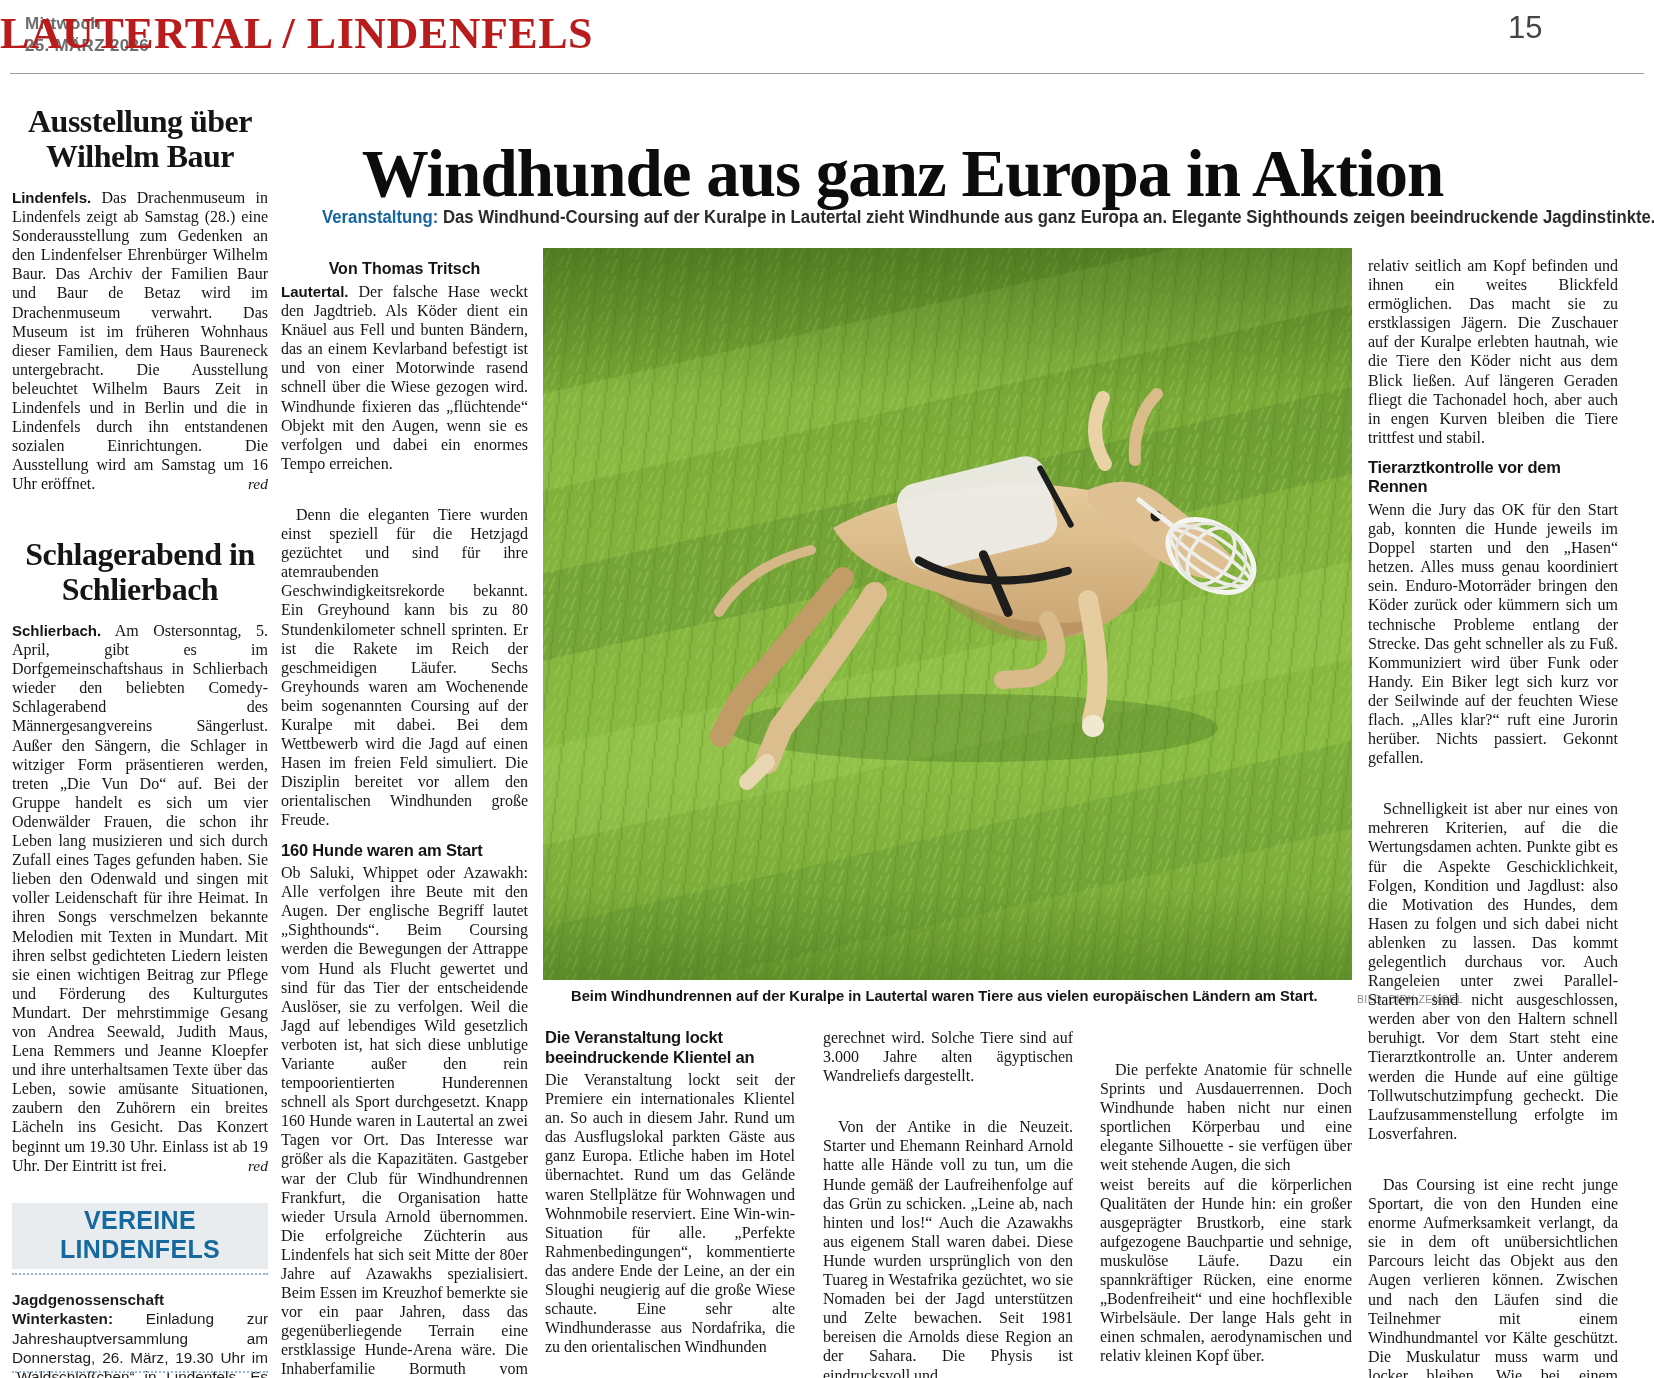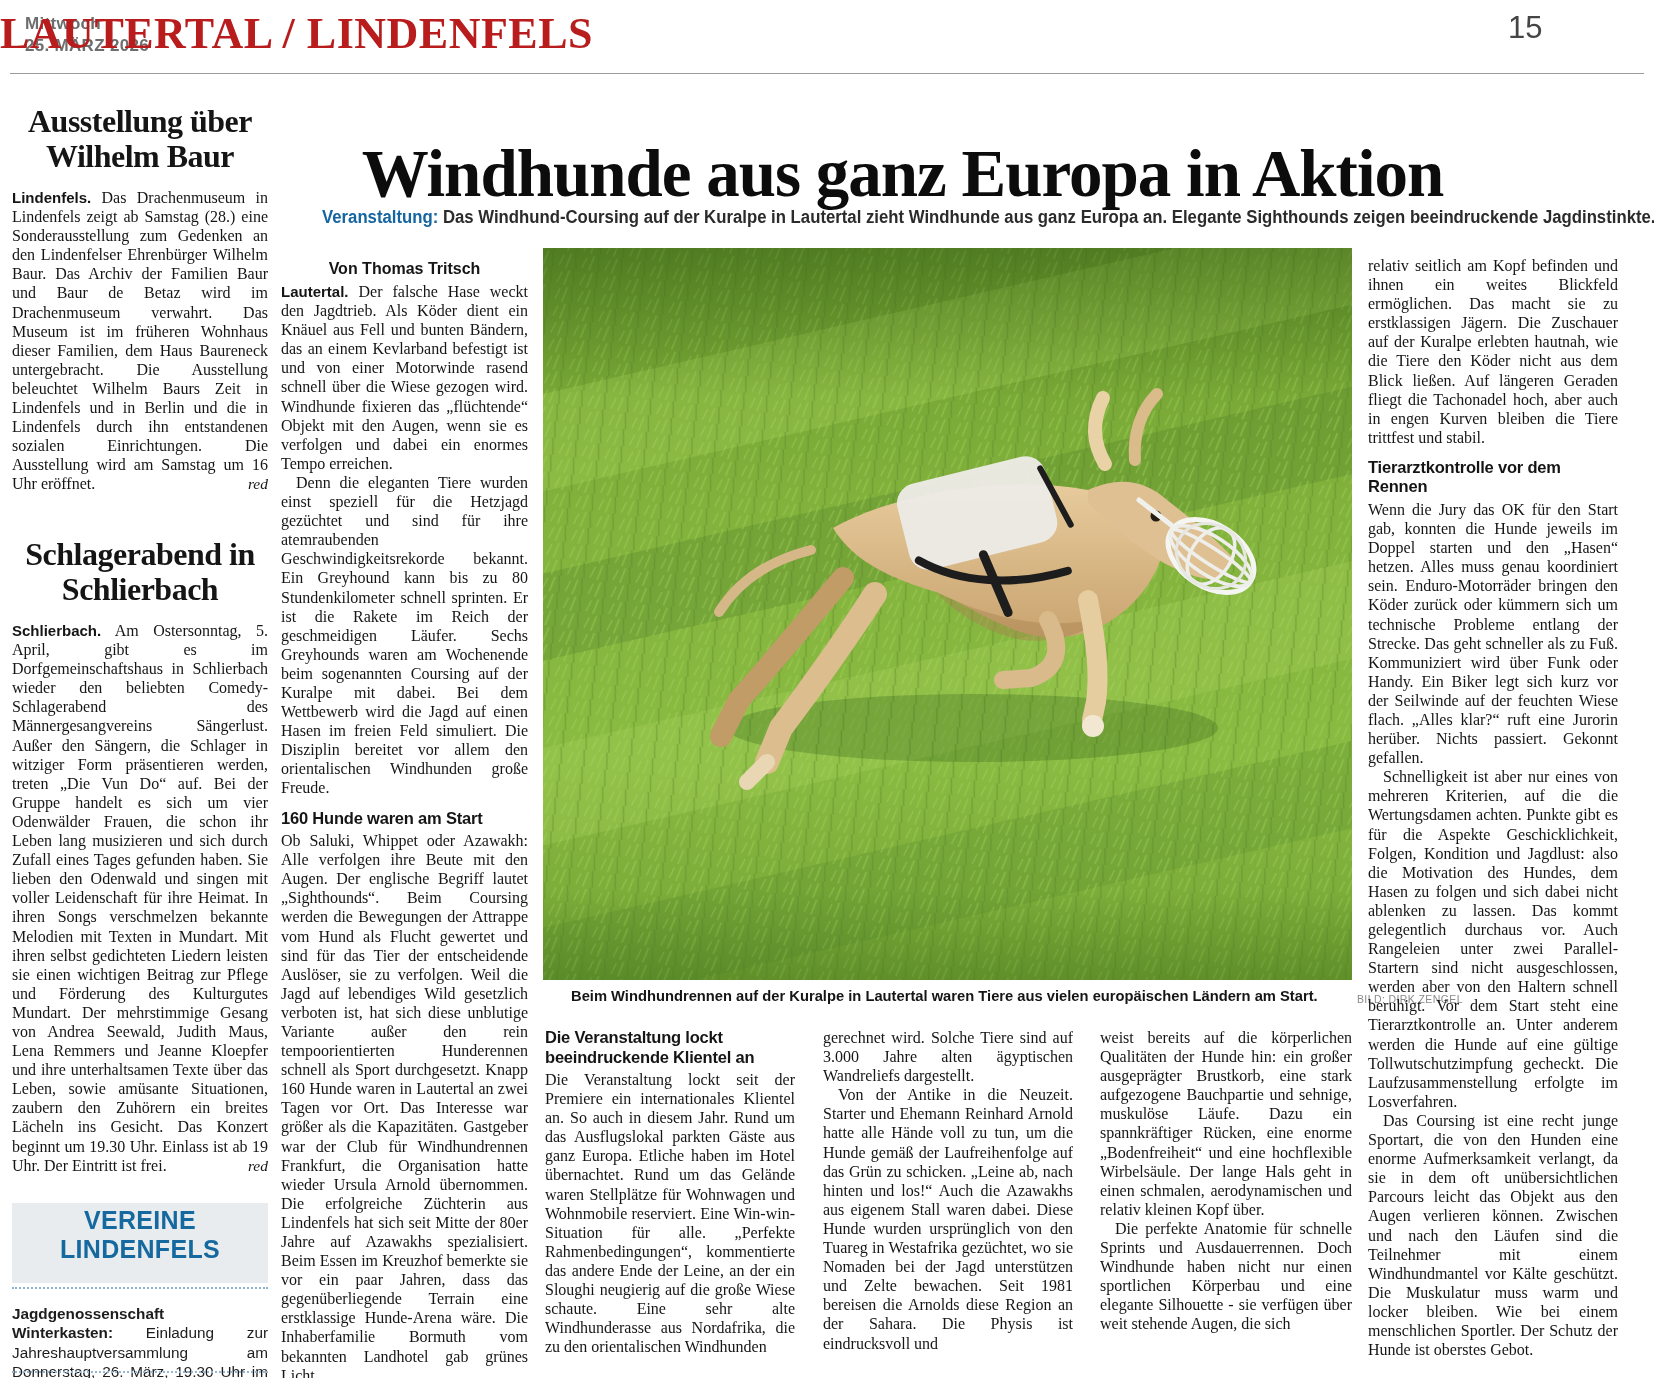--- a/index.html
+++ b/index.html
@@ -11,30 +11,30 @@
               font-weight:bold;font-size:17px;line-height:22px;color:#6d6d6d;letter-spacing:.3px;}
   .section-title{position:absolute;left:0;right:120px;top:8px;text-align:left;
                  font-family:"Liberation Serif",serif;font-weight:bold;font-size:44px;
                  color:#b91c1c;letter-spacing:.5px;}
   .page-num{position:absolute;left:1508px;top:10px;font-family:"Liberation Sans",sans-serif;
             font-size:31px;color:#454545;}
   .header-rule{position:absolute;left:10px;right:10px;top:73px;border-top:1px solid #9c9c9c;}
 
   
   .jt{font-size:16px;line-height:19.1px;text-align:justify;margin:0;}
-  .ind{text-indent:15px;}
+  .ind{text-indent:15px;margin-top:32px;}
   .lead{font-family:"Liberation Sans",sans-serif;font-weight:bold;font-size:15px;}
   .sig{float:right;font-style:italic;font-size:15.5px;}
 
   
   .sb{position:absolute;left:12px;width:256px;}
   .sb-title{font-weight:bold;font-size:32px;line-height:35px;text-align:center;
             letter-spacing:-.5px;margin:0 0 14px 0;}
   .vereine-bar{background:#e9ecef;color:#16699f;font-family:"Liberation Sans",sans-serif;
-               font-weight:bold;font-size:25px;text-align:center;padding:3px 0 19px 0;letter-spacing:.3px;}
+               font-weight:bold;font-size:25px;text-align:center;padding:3px 0 5px 0;letter-spacing:.3px;}
   .vereine-dots{border-top:2px dotted #8fb4d1;margin-top:4px;}
   .vereine-body{margin-top:15px;font-family:"Liberation Sans",sans-serif;font-size:15.3px;
                 line-height:19.3px;text-align:justify;color:#1d1d1d;}
   .vereine-body .vlead{font-weight:bold;}
   .bottom-dots{position:absolute;left:12px;width:256px;top:1371px;border-top:2px dotted #9ab6cc;}
 
   
   .headline{position:absolute;left:295px;top:92px;width:1215px;text-align:center;
             font-weight:bold;font-size:67px;line-height:72px;letter-spacing:-1px;color:#0c0c0c;}
   .kicker{position:absolute;left:322px;top:207px;white-space:nowrap;
@@ -189,22 +189,22 @@
     <h3 class="subhead first-sub">Die Veranstaltung lockt beeindruckende Klientel an</h3>
     <p class="jt">Die Veranstaltung lockt seit der Premiere ein internationales Klientel an. So auch in diesem Jahr. Rund um das Ausflugslokal parkten Gäste aus ganz Europa. Etliche haben im Hotel übernachtet. Rund um das Gelände waren Stellplätze für Wohnwagen und Wohnmobile reserviert. Eine Win-win-Situation für alle. „Perfekte Rahmenbedingungen“, kommentierte das andere Ende der Leine, an der ein Sloughi neugierig auf die große Wiese schaute. Eine sehr alte Windhunderasse aus Nordafrika, die zu den orientalischen Windhunden</p>
   </div>
 
   <div class="col" style="left:823px;top:1028px;width:250px;height:350px;">
     <p class="jt">gerechnet wird. Solche Tiere sind auf 3.000 Jahre alten ägyptischen Wandreliefs dargestellt.</p>
     <p class="jt ind">Von der Antike in die Neuzeit. Starter und Ehemann Reinhard Arnold hatte alle Hände voll zu tun, um die Hunde gemäß der Laufreihenfolge auf das Grün zu schicken. „Leine ab, nach hinten und los!“ Auch die Azawakhs aus eigenem Stall waren dabei. Diese Hunde wurden ursprünglich von den Tuareg in Westafrika gezüchtet, wo sie Nomaden bei der Jagd unterstützen und Zelte bewachen. Seit 1981 bereisen die Arnolds diese Region an der Sahara. Die Physis ist eindrucksvoll und</p>
   </div>
 
   <div class="col" style="left:1100px;top:1028px;width:252px;height:350px;">
+    <p class="jt ind">Die perfekte Anatomie für schnelle Sprints und Ausdauerrennen. Doch Windhunde haben nicht nur einen sportlichen Körperbau und eine elegante Silhouette - sie verfügen über weit stehende Augen, die sich</p>
     <p class="jt">weist bereits auf die körperlichen Qualitäten der Hunde hin: ein großer ausgeprägter Brustkorb, eine stark aufgezogene Bauchpartie und sehnige, muskulöse Läufe. Dazu ein spannkräftiger Rücken, eine enorme „Bodenfreiheit“ und eine hochflexible Wirbelsäule. Der lange Hals geht in einen schmalen, aerodynamischen und relativ kleinen Kopf über.</p>
-    <p class="jt ind">Die perfekte Anatomie für schnelle Sprints und Ausdauerrennen. Doch Windhunde haben nicht nur einen sportlichen Körperbau und eine elegante Silhouette - sie verfügen über weit stehende Augen, die sich</p>
   </div>
 
   <div class="col" style="left:1368px;top:256px;width:250px;height:1122px;">
     <p class="jt">relativ seitlich am Kopf befinden und ihnen ein weites Blickfeld ermöglichen. Das macht sie zu erstklassigen Jägern. Die Zuschauer auf der Kuralpe erlebten hautnah, wie die Tiere den Köder nicht aus dem Blick ließen. Auf längeren Geraden fliegt die Tachonadel hoch, aber auch in engen Kurven bleiben die Tiere trittfest und stabil.</p>
     <h3 class="subhead">Tierarztkontrolle vor dem Rennen</h3>
     <p class="jt">Wenn die Jury das OK für den Start gab, konnten die Hunde jeweils im Doppel starten und den „Hasen“ hetzen. Alles muss genau koordiniert sein. Enduro-Motorräder bringen den Köder zurück oder kümmern sich um technische Probleme entlang der Strecke. Das geht schneller als zu Fuß. Kommuniziert wird über Funk oder Handy. Ein Biker legt sich kurz vor der Seilwinde auf der feuchten Wiese flach. „Alles klar?“ ruft eine Jurorin herüber. Nichts passiert. Gekonnt gefallen.</p>
     <p class="jt ind">Schnelligkeit ist aber nur eines von mehreren Kriterien, auf die die Wertungsdamen achten. Punkte gibt es für die Aspekte Geschicklichkeit, Folgen, Kondition und Jagdlust: also die Motivation des Hundes, dem Hasen zu folgen und sich dabei nicht ablenken zu lassen. Das kommt gelegentlich durchaus vor. Auch Rangeleien unter zwei Parallel-Startern sind nicht ausgeschlossen, werden aber von den Haltern schnell beruhigt. Vor dem Start steht eine Tierarztkontrolle an. Unter anderem werden die Hunde auf eine gültige Tollwutschutzimpfung gecheckt. Die Laufzusammenstellung erfolgte im Losverfahren.</p>
     <p class="jt ind">Das Coursing ist eine recht junge Sportart, die von den Hunden eine enorme Aufmerksamkeit verlangt, da sie in dem oft unübersichtlichen Parcours leicht das Objekt aus den Augen verlieren können. Zwischen und nach den Läufen sind die Teilnehmer mit einem Windhundmantel vor Kälte geschützt. Die Muskulatur muss warm und locker bleiben. Wie bei einem menschlichen Sportler. Der Schutz der Hunde ist oberstes Gebot.</p>
   </div>
 

